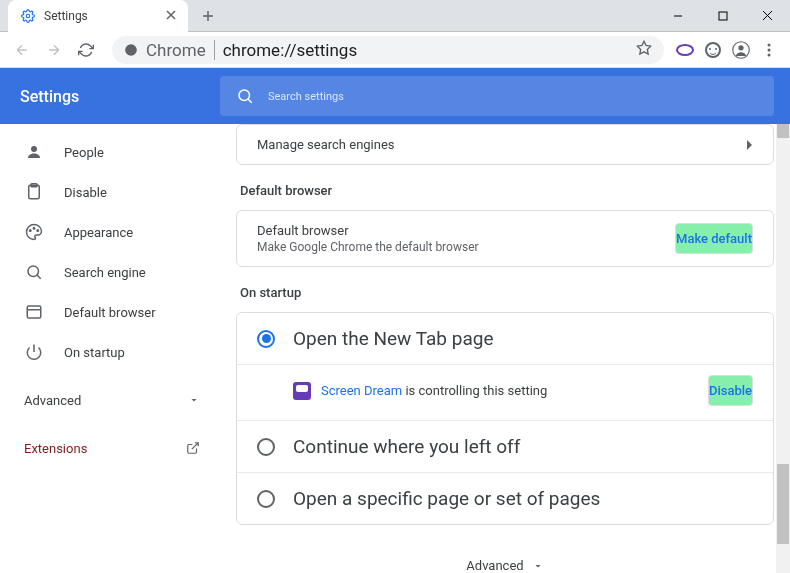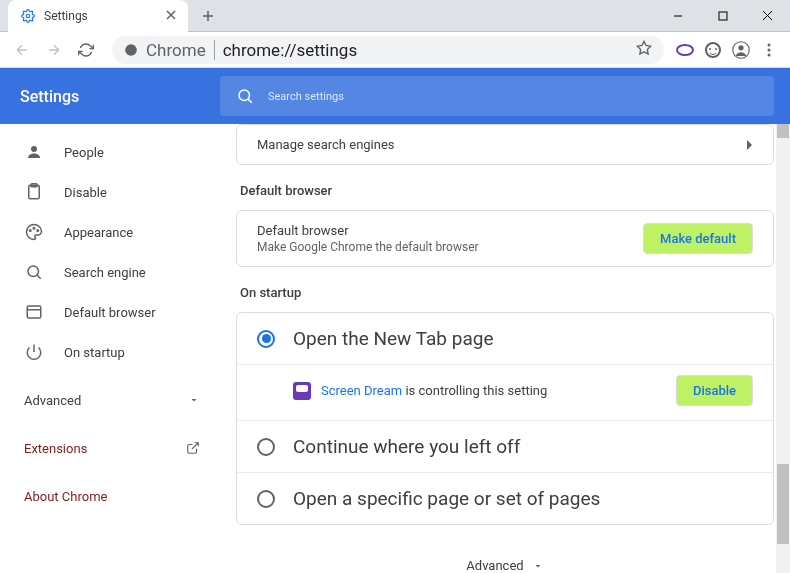--- a/index.html
+++ b/index.html
@@ -39,21 +39,21 @@
     .advanced-toggle { height: 40px; display: flex; align-items: center; justify-content: space-between; padding: 0 20px 0 24px; color: #3c4043; font-size: 13px; cursor: pointer; margin-top: 8px; }
     .side-link { height: 40px; display: flex; align-items: center; justify-content: space-between; padding: 0 20px 0 24px; color: #7f1d1d; font-size: 13px; cursor: pointer; margin-top: 8px; }
     
     
     .content { flex: 1; overflow-y: auto; padding: 0 16px; position: relative; }
     .content-scroll { padding-bottom: 40px; }
     .card { border: 1px solid #dadce0; border-radius: 6px; margin-bottom: 16px; background: #fff; }
     .card-row { padding: 12px 20px; display: flex; align-items: center; justify-content: space-between; font-size: 13px; color: #3c4043; }
     .section-title { font-size: 13px; color: #3c4043; font-weight: 500; margin: 18px 0 12px 4px; }
     .subtitle { font-size: 12px; color: #5f6368; margin-top: 2px; }
-    .outline-btn { background: #bef264; border: 1px solid #dadce0; color: #1a73e8; font-size: 13px; font-weight: 500; padding: 7px 16px; border-radius: 4px; cursor: pointer; }
+    .outline-btn { background: #86efac; border: 1px solid #dadce0; color: #1a73e8; font-size: 13px; font-weight: 500; padding: 7px 0; border-radius: 4px; cursor: pointer; }
     .radio-row { padding: 14px 20px; display: flex; align-items: center; gap: 18px; font-size: 19px; color: #3c4043; border-top: 1px solid #e8eaed; }
     .radio-row:first-child { border-top: none; }
     .radio { width: 18px; height: 18px; border: 2px solid #5f6368; border-radius: 50%; display: flex; align-items: center; justify-content: center; cursor: pointer; flex-shrink: 0; }
     .radio.checked { border-color: #1a73e8; }
     .radio.checked::after { content: ''; width: 9px; height: 9px; background: #1a73e8; border-radius: 50%; }
     .ext-notice { padding: 10px 20px 14px 56px; display: flex; align-items: center; gap: 12px; font-size: 13px; color: #3c4043; border-top: 1px solid #e8eaed; justify-content: space-between; }
     .ext-left { display: flex; align-items: center; gap: 10px; }
     .ext-badge { width: 18px; height: 18px; background: #673ab7; border-radius: 3px; flex-shrink: 0; position: relative; }
     .ext-badge::after { content: ''; position: absolute; top: 3px; left: 3px; width: 12px; height: 7px; background: #fff; border-radius: 2px; }
     .ext-link { color: #1a73e8; }
@@ -235,23 +235,20 @@
       <svg width="12" height="12" viewBox="0 0 24 24" fill="#5f6368">
           <path d="M7 10l5 5 5-5z"></path>
         </svg>
     </div>
     <div class="side-link">
       <span>Extensions</span>
       <svg width="14" height="14" viewBox="0 0 24 24" fill="none" stroke="#5f6368" stroke-width="2">
           <path d="M18 13v6a2 2 0 0 1-2 2H5a2 2 0 0 1-2-2V8a2 2 0 0 1 2-2h6M15 3h6v6M10 14L21 3"></path>
         </svg>
     </div>
-    <div class="side-link">
-      <span>About Chrome</span>
-    </div>
   </div>
 
   <div class="content">
     <div class="scrollbar-track">
       <div class="scrollbar-thumb" style="top:0;height:14px;"></div>
       <div class="scrollbar-thumb" style="top:340px;height:80px;"></div>
     </div>
     <div class="content-scroll">
       <div class="card" style="margin-top:0;">
         <div class="card-row">

